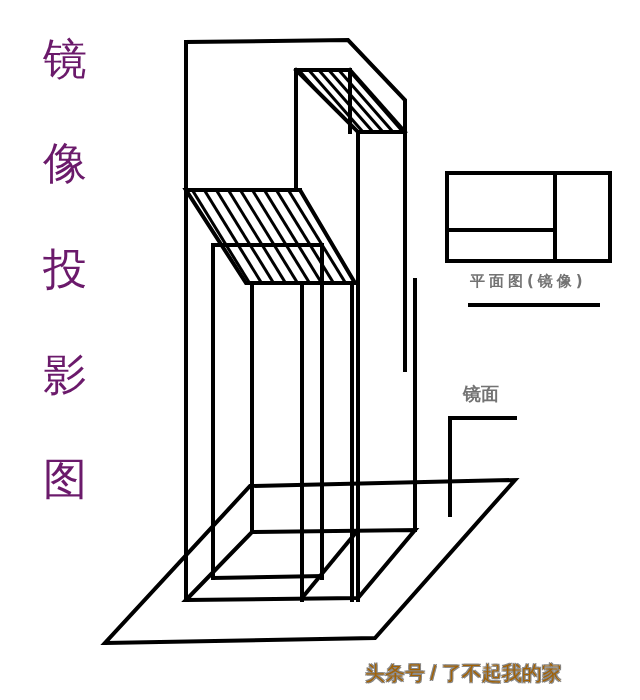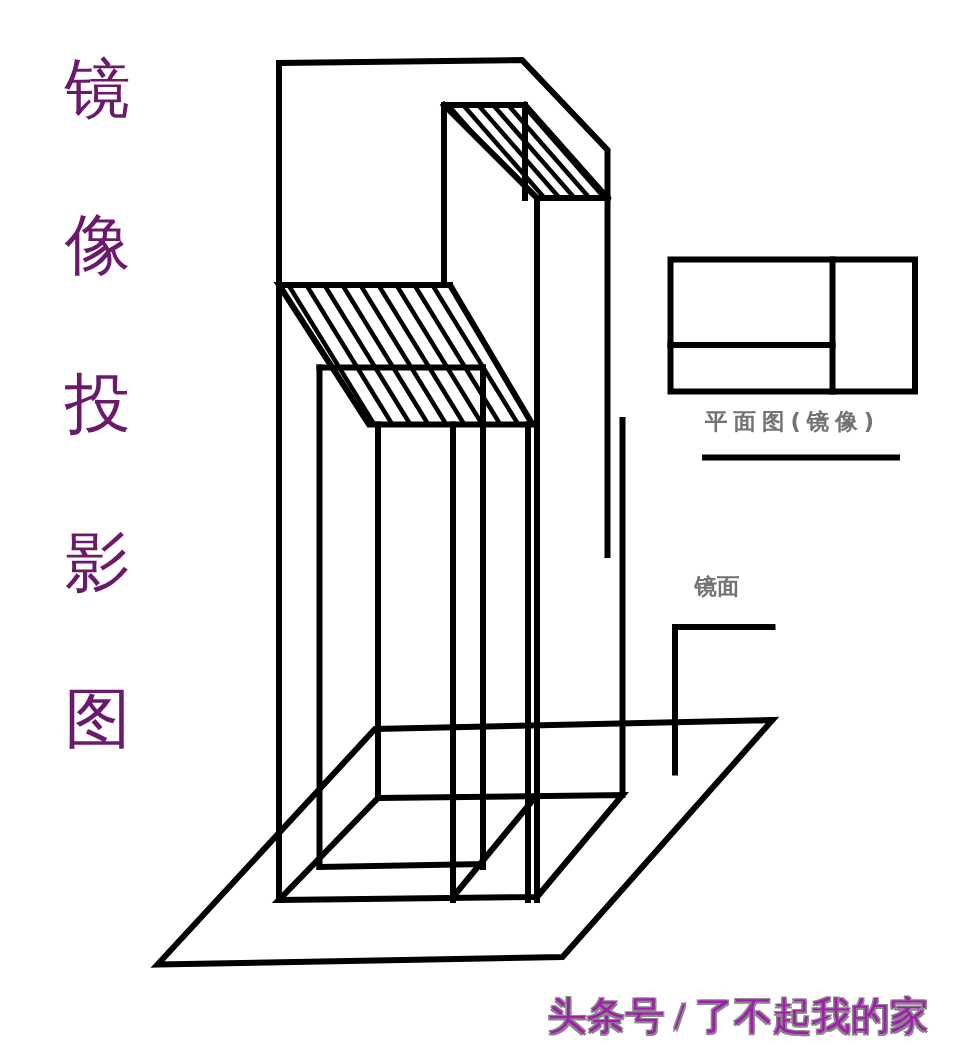--- a/index.html
+++ b/index.html
@@ -4,22 +4,22 @@
 <style>
   html,body{margin:0;padding:0;background:#fff;}
   body{width:640px;height:700px;position:relative;overflow:hidden;font-family:"DejaVu Serif",serif;}
   .title-col{position:absolute;left:30px;top:30px;width:70px;}
   .title-char{position:absolute;left:0;width:70px;text-align:center;font-size:44px;color:#6b1a6b;font-family:"DejaVu Serif",serif;}
   svg.drawing{position:absolute;left:0;top:0;}
   .ln{stroke:#000;stroke-width:4;fill:none;stroke-linecap:square;}
   .hatch{stroke:#000;stroke-width:3;}
   .lbl{position:absolute;font-family:"DejaVu Sans",sans-serif;font-weight:bold;color:#737373;}
   .plan-caption{left:470px;top:272px;font-size:15px;letter-spacing:4px;}
-  .mirror-label{left:463px;top:382px;font-size:15px;}
-  .watermark{position:absolute;left:365px;top:660px;font-size:26px;color:#a21caf;font-family:Liberation Serif, serif;
+  .mirror-label{left:463px;top:382px;font-size:18px;}
+  .watermark{position:absolute;left:365px;top:660px;font-size:20px;color:#a16207;font-family:Liberation Sans, sans-serif;
     text-shadow:-1px -1px 0 #888,1px -1px 0 #888,-1px 1px 0 #888,1px 1px 0 #888;}
 </style>
 </head>
 <body>
 
 <div class="title-col">
   <div class="title-char" style="top:0px">镜</div>
   <div class="title-char" style="top:104px">像</div>
   <div class="title-char" style="top:210px">投</div>
   <div class="title-char" style="top:316px">影</div>

